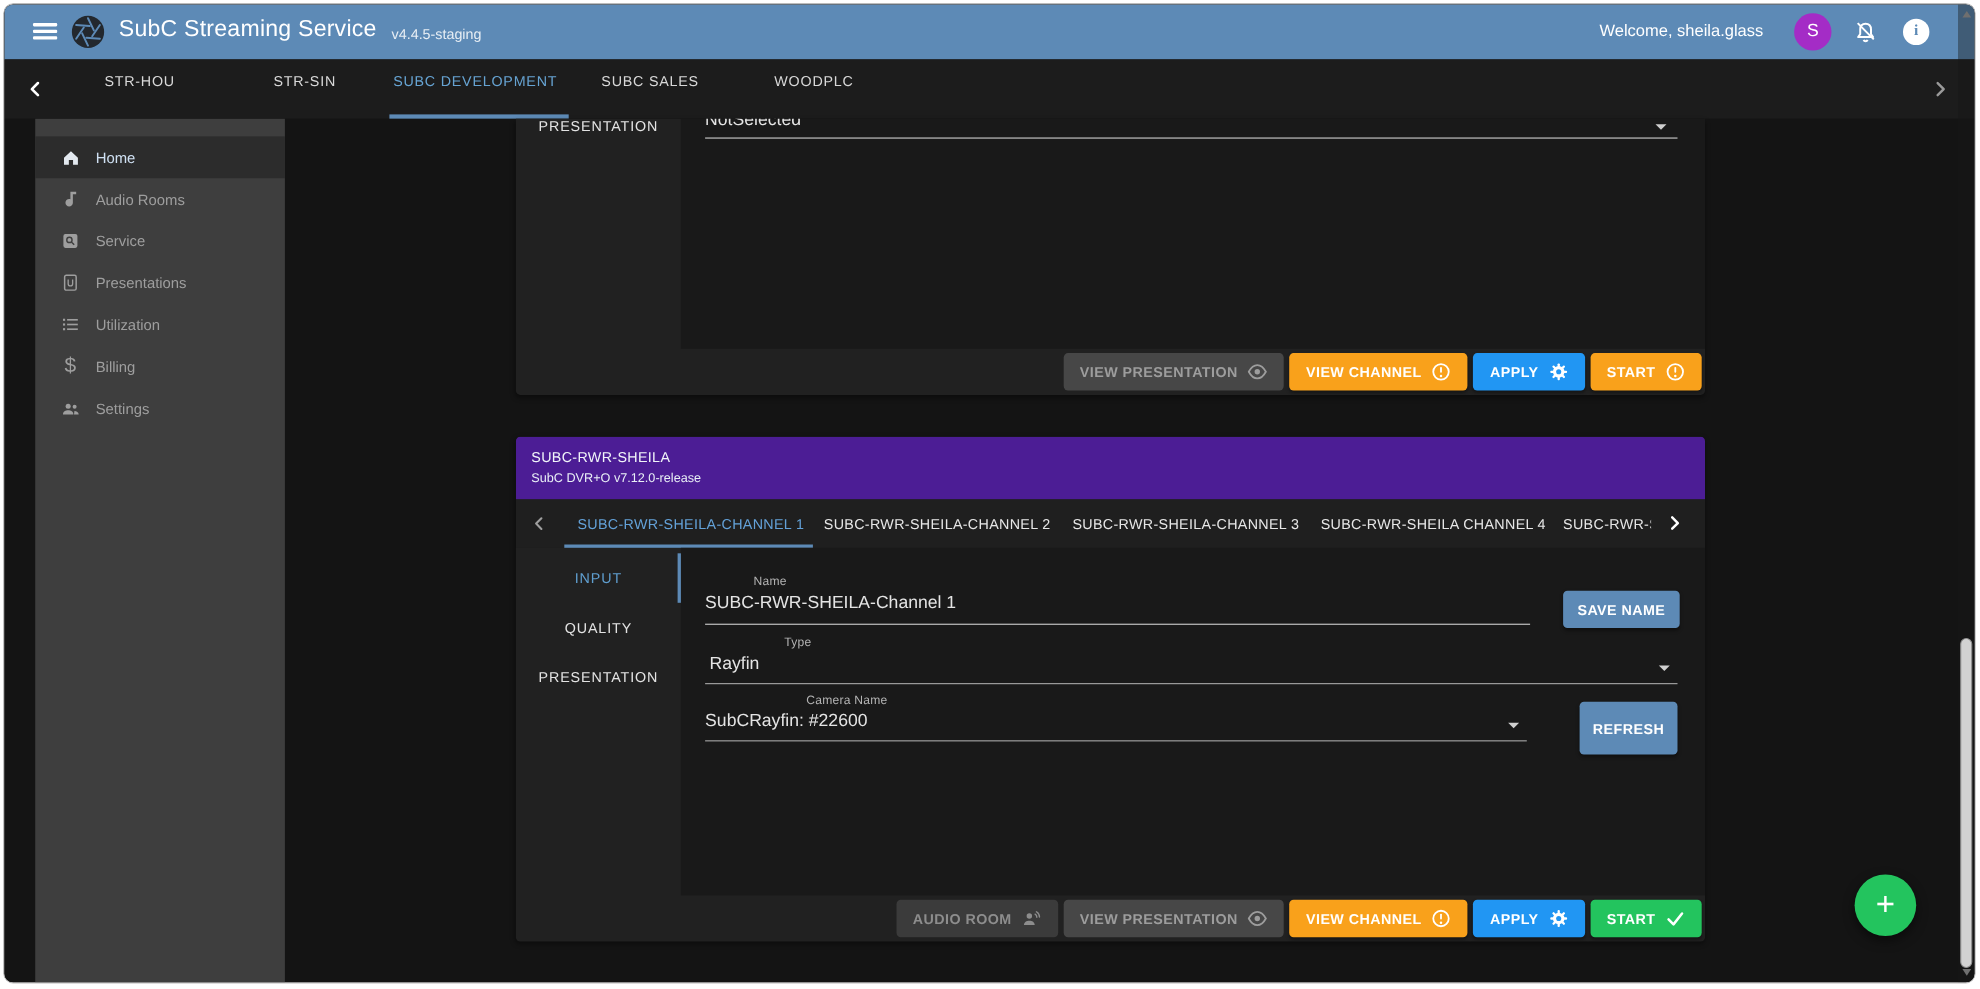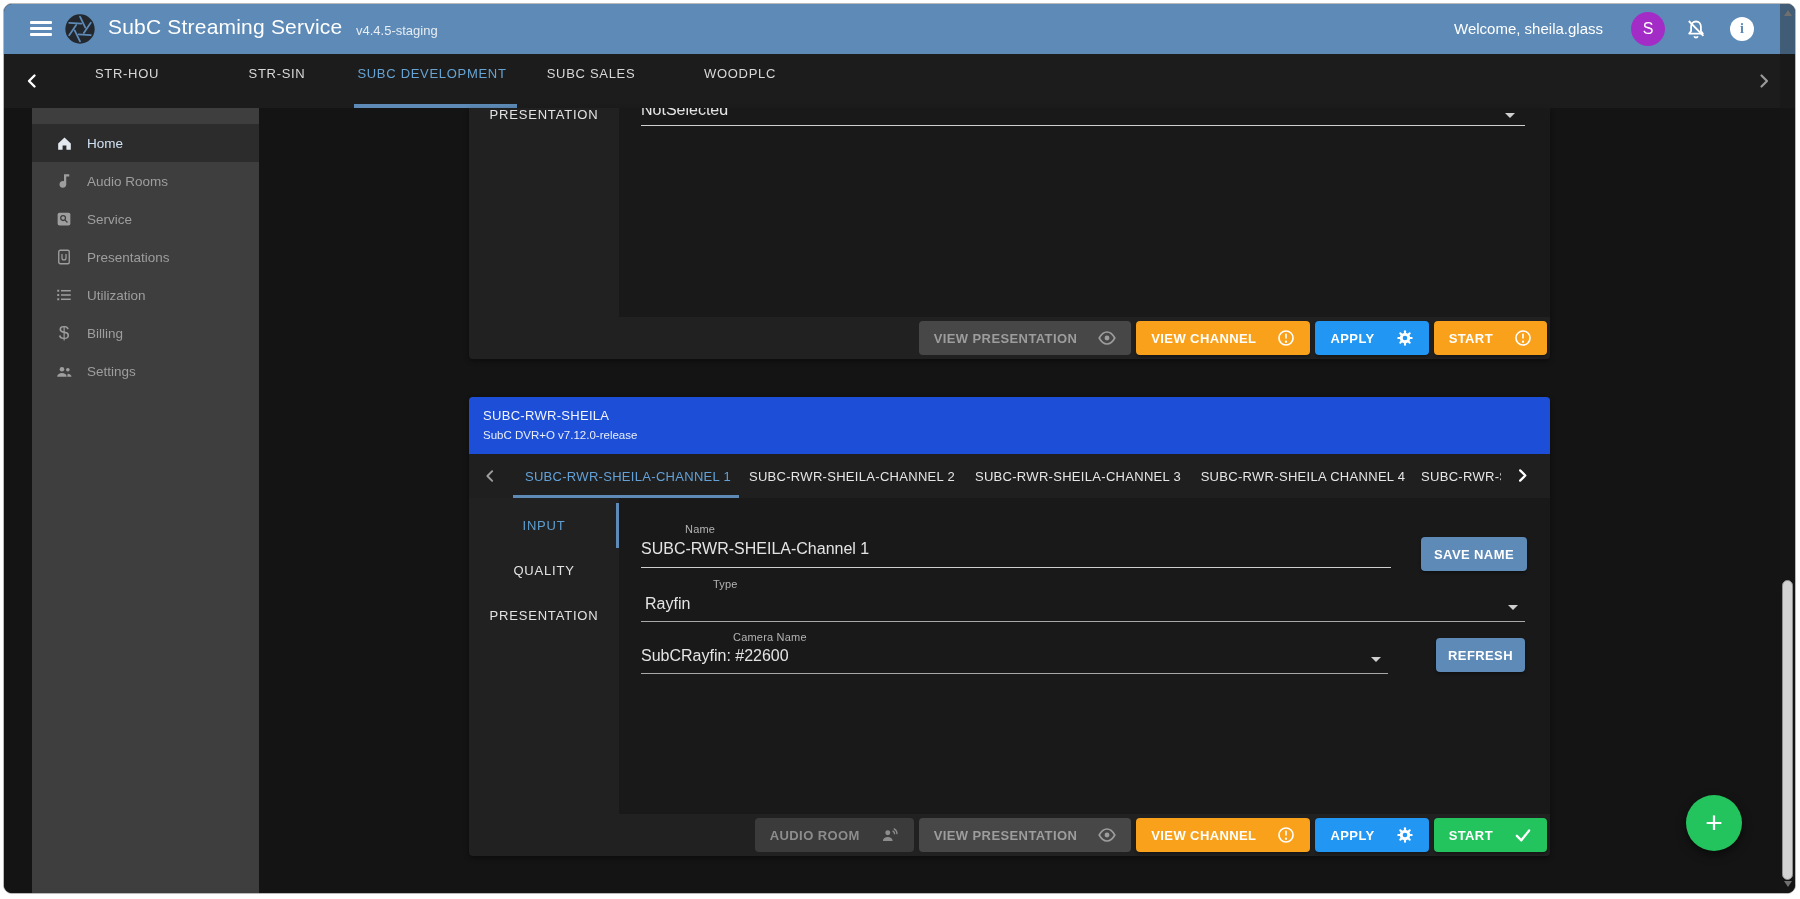--- a/index.html
+++ b/index.html
@@ -52,32 +52,32 @@
   .panel { position:absolute; background:#191919; }
 
   .f-label { position:absolute; font-size:11px; color:#b3b3b3; letter-spacing:.2px;padding-left:44px; }
   .f-value { position:absolute; font-size:16px; color:#e4e4e4; }
   .f-line  { position:absolute; height:1px; background:#a8a8a8; }
   .caret { position:absolute; width:0; height:0; border-left:5px solid transparent;
            border-right:5px solid transparent; border-top:5.5px solid #cfcfcf; }
 
   
   .btnrow { position:absolute; display:flex; gap:5px; }
-  .btn { height:34px; border-radius:4px; display:inline-flex; align-items:center; gap:21px; padding:0 15px;
+  .btn { height:34px; border-radius:4px; display:inline-flex; align-items:center; gap:9px; padding:0 15px;
          font-size:13px; font-weight:700; letter-spacing:.4px; color:#fff; cursor:pointer; white-space:nowrap;
          box-shadow:0 2px 3px rgba(0,0,0,.35); }
   .btn .bicon { width:18px; height:18px; flex:0 0 auto; }
   .btn.orange { background:#f9a11b; }
   .btn.blue   { background:#2196f3; }
   .btn.green  { background:#23c45e; }
   .btn.dis1   { background:#3b3b3b; color:#8d8d8d; box-shadow:none; cursor:default; }
   .btn.dis2   { background:#474747; color:#9d9d9d; box-shadow:none; cursor:default; }
 
   
-  .dev-head { position:absolute; left:0; top:0; right:0; height:57px; background:#1d4ed8; }
+  .dev-head { position:absolute; left:0; top:0; right:0; height:57px; background:#4c1d95; }
   .dev-title { position:absolute; left:14px; top:11px; font-size:13px; color:#f1f5f9; letter-spacing:.3px; }
   .dev-sub   { position:absolute; left:14px; top:32px; font-size:11.5px; color:#e9eff6; }
   .chan-tabs { position:absolute; left:0; top:57px; right:0; height:44px; background:#1f1f1f; }
   .chan-tab  { position:absolute; top:0; height:44px; display:flex; align-items:center; font-size:13px;
                letter-spacing:.3px; color:#e6e6e6; cursor:pointer; white-space:nowrap; }
   .chan-tab.centered { transform:translateX(-50%); }
   .chan-tab.active { color:#63a1d8; }
   .chan-indicator { position:absolute; left:44px; top:98px; width:226px; height:3px; background:#5d8ab6; }
 
   .vtab { position:absolute; left:0; width:150px; height:45px; display:flex; align-items:center; justify-content:center;
@@ -360,21 +360,21 @@
 
         <div class="f-label" style="left:172px; top:181px;margin-left:28px;">Type</div>
         <div class="f-value" style="left:176px; top:198px;"><span>Rayfin</span></div>
         <span class="caret" style="left:1039px; top:208px;"></span>
         <div class="f-line" style="left:172px; width:884px; top:224px;"></div>
 
         <div class="f-label" style="left:172px; top:234px;margin-left:48px;">Camera Name</div>
         <div class="f-value" style="left:172px; top:250px;"><span>SubCRayfin: #22600</span></div>
         <span class="caret" style="left:902px; top:260px;"></span>
         <div class="f-line" style="left:172px; width:747px; top:276px;"></div>
-        <div class="sbtn" style="left:967px; top:241px; width:89px; height:34px;justify-content:center;">
+        <div class="sbtn" style="left:967px; top:241px; width:89px; height:48px;justify-content:center;">
               <span>REFRESH</span>
             </div>
 
         <div class="btnrow" style="right:3px; bottom:4px;">
           <div class="btn dis1">
             <span>AUDIO ROOM</span>
             <svg class="bicon" viewBox="0 0 24 24">
               <g fill="currentColor">
                 <circle cx="9" cy="9" r="3.3"></circle>
                 <path d="M2.5 20 c0-3.4 3.1-5.2 6.5-5.2 s6.5 1.8 6.5 5.2 z"></path>

